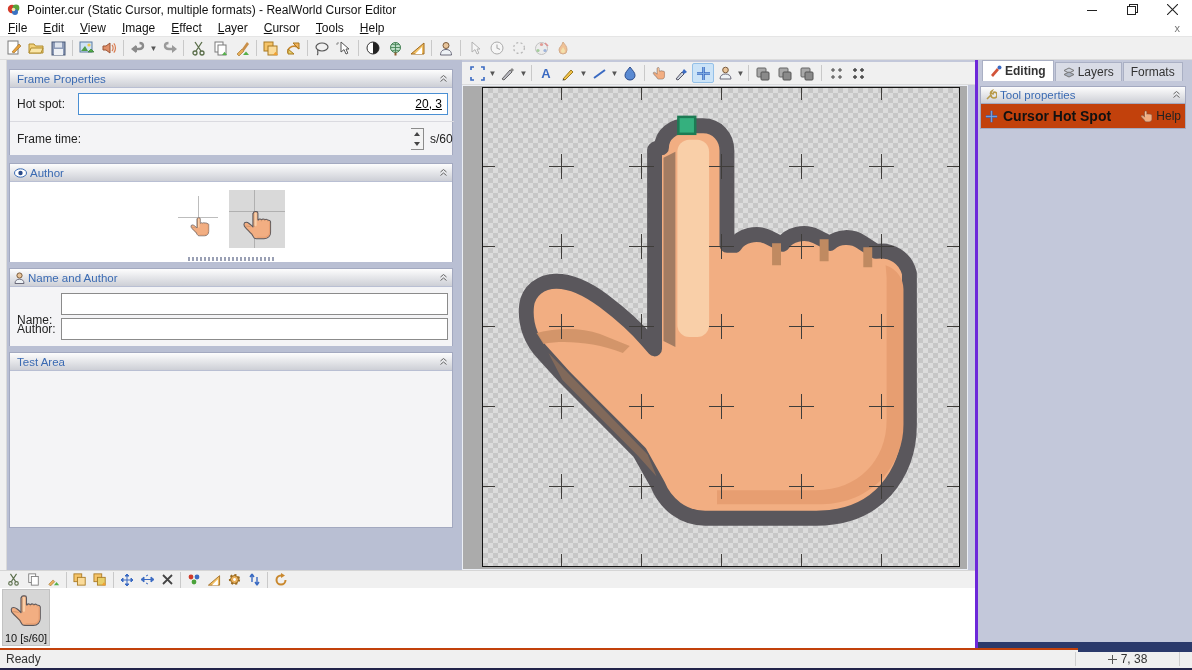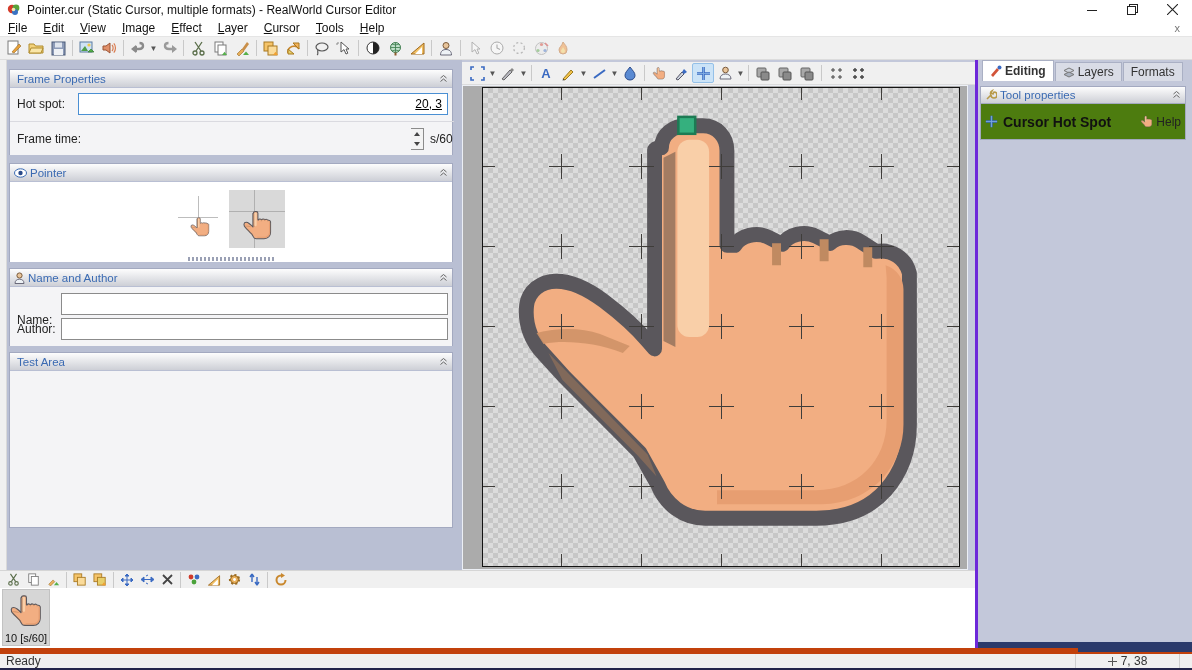--- a/index.html
+++ b/index.html
@@ -61,34 +61,34 @@
                       linear-gradient(45deg,#c7c7c7 25%,transparent 25%,transparent 75%,#c7c7c7 75%);
      background-size:10px 10px; background-position:0 0,5px 5px; }
   .cross { position:absolute; background:#3f3d3a; }
 
   
   #right-panel { left:975px; top:0; width:217px; height:588px; background:#c3c8da; border-left:3px solid #6d28d9;padding-left:44px; }
   #tabs { position:absolute; left:4px; top:2px; height:19px; display:flex; align-items:flex-end; }
   .tab { height:19px; display:flex; align-items:center; padding:0 7px; color:#333; background:#d9dce6; border:1px solid #aab0c4; border-bottom:none; margin-right:1px; }
   .tab.active { background:#ffffff; font-weight:bold; height:21px; }
   #rp-hdr { position:absolute; left:2px; top:26px; width:206px; }
-  #rp-toolrow { position:absolute; left:2px; top:44px; width:206px; height:36px; background:#4d7c0f; border:1px solid #a3a9c0; border-top:none; display:flex; align-items:center; padding:0 4px; }
+  #rp-toolrow { position:absolute; left:2px; top:44px; width:206px; height:25px; background:#c2410c; border:1px solid #a3a9c0; border-top:none; display:flex; align-items:center; padding:0 4px; }
   #rp-toolname { font-size:14px; font-weight:bold; color:#111; margin-left:5px; }
   #rp-help { margin-left:auto; display:flex; align-items:center; color:#222; }
   #rp-bottom-strip { position:absolute; left:0; bottom:0; width:217px; height:6px; background:#2b3a6b; }
 
   
   #bottom-toolbar { left:0; top:570px; width:975px; height:18px; background:#f0f0f0; border-top:1px solid #d5d5d5; display:flex; align-items:center; padding-left:3px; }
   #bottom-toolbar .tbtn { width:20px; height:17px; }
   #frames-strip { left:0; top:588px; width:975px; height:60px; background:#ffffff; }
   #frame-thumb { position:absolute; left:2px; top:1px; width:48px; height:57px; background:#d6d6d6; border:1px solid #c2c2c2; text-align:center; }
   #frame-thumb .lbl { position:absolute; bottom:1px; width:100%; font-size:11px; color:#111; }
 
   
-  #statusbar { left:0; top:648px; width:1192px; height:20px; background:#f0f0f0; border-top:6px solid #c2410c; display:flex; align-items:center; }
+  #statusbar { left:0; top:648px; width:1192px; height:20px; background:#f0f0f0; border-top:2px solid #c2410c; display:flex; align-items:center; }
   #status-left { margin-left:6px; color:#333; }
   .st-sep { width:1px; height:14px; background:#cfcfcf; }
   #status-coords { width:103px; display:flex; align-items:center; justify-content:center; color:#333; }
   #status-right-pad { width:12px; }
   #statusbar-navy { position:absolute; left:1078px; top:648px; width:114px; height:4px; background:#2b3a6b; }
   #bottom-edge { left:0; top:668px; width:1192px; height:2px; background:#23244a; }
 
   .ic { display:block; }
 </style>
 </head>
@@ -341,21 +341,21 @@
           <span class="row-label abs" style="left:420px; top:44px;">s/60</span>
         </div>
       </div>
 
       <div class="section" style="top:103px; height:99px;">
         <div class="hdr">
           <svg width="13" height="10" viewBox="0 0 13 10">
               <ellipse cx="6.5" cy="5" rx="6" ry="4.2" fill="#fff" stroke="#3a6ab2"></ellipse>
               <circle cx="6.5" cy="5" r="2.2" fill="#2a4a8a"></circle>
             </svg>
-          <span class="hdr-title">Pointer</span>
+          <span class="hdr-title">Author</span>
           <span class="hdr-chevron"><svg width="9" height="9" viewBox="0 0 9 9">
                 <path d="M1.5,4 L4.5,1.5 L7.5,4 M1.5,7.5 L4.5,5 L7.5,7.5" fill="none" stroke="#666"></path>
               </svg></span>
         </div>
         <div style="position:relative; height:80px; background:#ffffff;">
 
           <div class="xhair-v" style="left:188px; top:14px; height:36px;"></div>
           <div class="xhair-h" style="left:168px; top:35px; width:40px;"></div>
           <svg class="abs" style="left:179px; top:34px;" width="22" height="22" viewBox="0 0 48 48">
               <use href="#hand-sym"></use>

